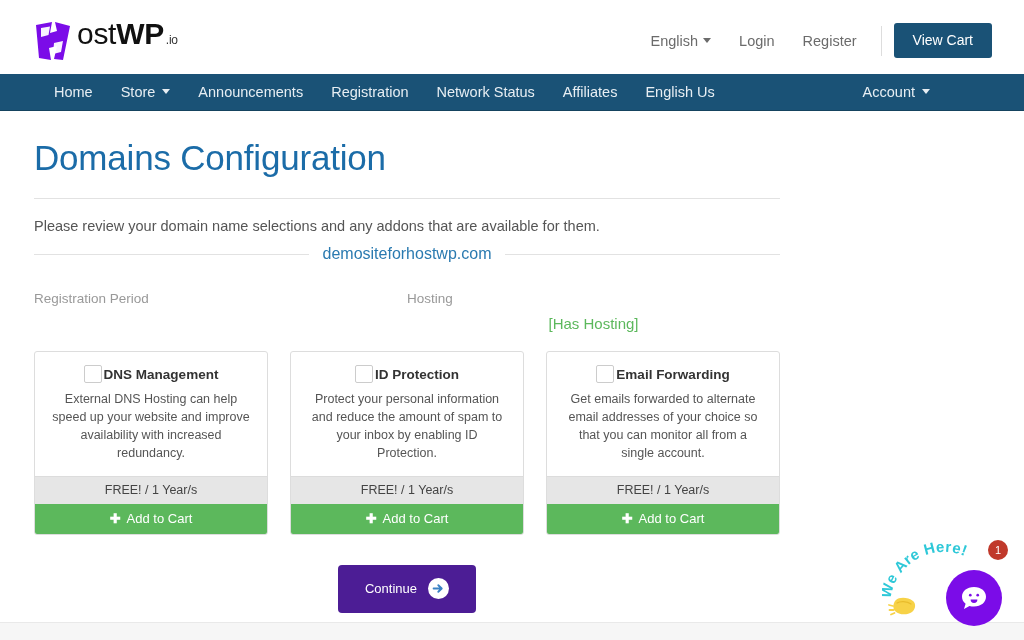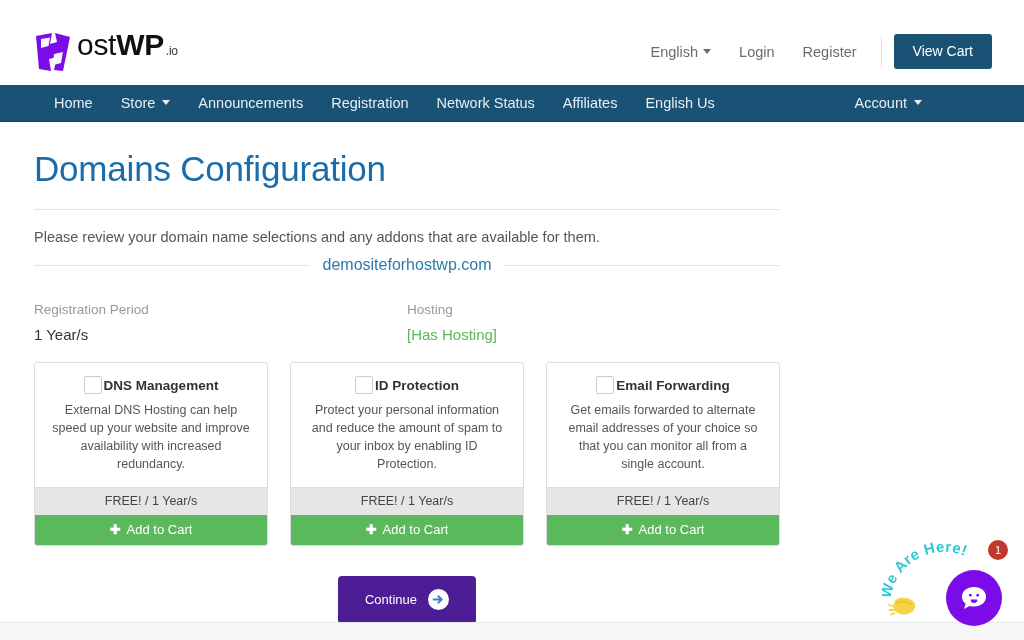--- a/index.html
+++ b/index.html
@@ -13,21 +13,20 @@
   }
 
   
   .topbar {
     height: 74px;
     background: #ffffff;
     display: flex;
     align-items: center;
     padding: 7px 32px 0 30px;
     position: relative;
-    margin-top: 11px;
   }
   .logo {
     display: flex;
     align-items: baseline;
     height: 48px;
   }
   .logo-mark { width: 46px; height: 44px; display: block; margin-right: 1px; align-self: center; }
   .logo-text {
     font-size: 30px;
     color: #111111;
@@ -83,21 +82,21 @@
     white-space: nowrap;
   }
 
   
   .mainnav {
     height: 37px;
     background: #1a5276;
     display: flex;
     align-items: stretch;
     padding-left: 40px;
-    padding-right: 28px;
+    padding-right: 20px;
     border-bottom: 1px solid #15435f;
   }
   .nav-item {
     display: flex;
     align-items: center;
     color: #e7eef3;
     font-size: 14.5px;
     text-decoration: none;
     padding: 0 14px;
     cursor: pointer;
@@ -163,21 +162,21 @@
     font-size: 13.5px;
     color: #999999;
     margin-bottom: 6px;
     line-height: 1.3;
   }
   .info-value {
     font-size: 15px;
     color: #333333;
     line-height: 1.3;
   }
-  .info-value.has-hosting { color: #5cb85c; }
+  .info-value.has-hosting { color: #5cb85c; text-align: center; }
 
   
   .cards {
     display: flex;
     gap: 22px;
     margin-top: 18px;
   }
   .card {
     width: 283px;
     border: 1px solid #dddddd;
@@ -385,21 +384,20 @@
   <p class="page-desc">Please review your domain name selections and any addons that are available for them.</p>
   <hr class="desc-rule">
 
   <div class="domain-legend">
     <span class="dl-text">demositeforhostwp.com</span>
   </div>
 
   <div class="info-row">
     <div class="info-col">
       <div class="info-label">Registration Period</div>
-      <div class="info-value">1 Year/s</div>
     </div>
     <div class="info-col">
       <div class="info-label">Hosting</div>
       <div class="info-value has-hosting">[Has Hosting]</div>
     </div>
   </div>
 
   <div class="cards">
 
     <div class="card">

